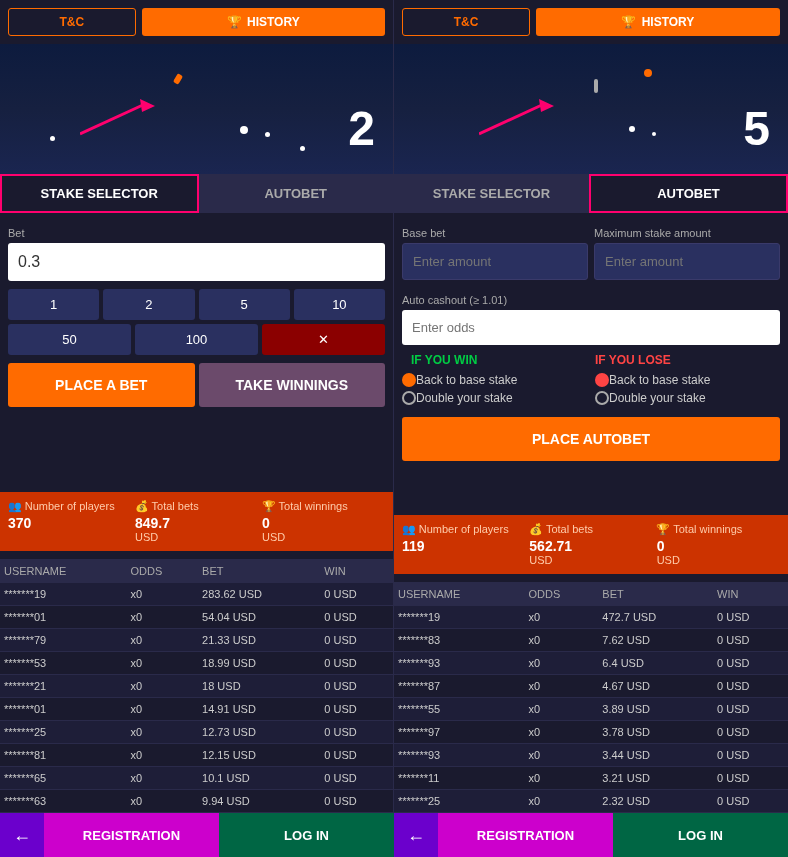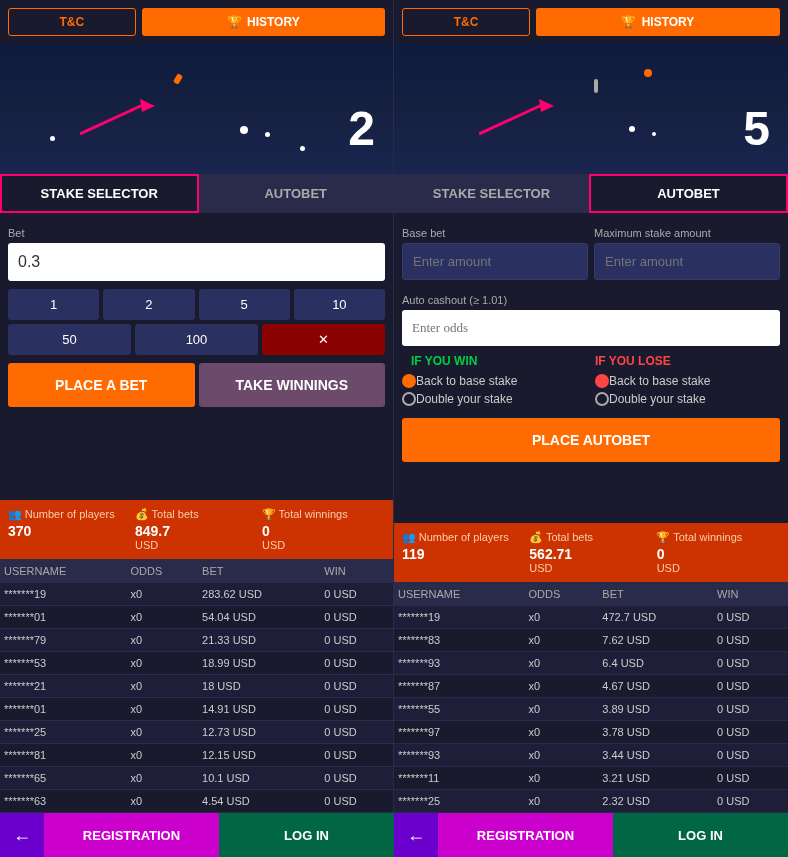--- a/index.html
+++ b/index.html
@@ -269,21 +269,20 @@
     }
     .autobet-odds-input {
       width: 100%;
       padding: 10px;
       background: white;
       border: none;
       border-radius: 3px;
       color: #888;
       font-size: 13px;
       margin-bottom: 8px;
-      font-family: Liberation Serif, serif;
     }
 
     .if-section {
       display: grid;
       grid-template-columns: 1fr 1fr;
       gap: 8px;
       margin-bottom: 8px;
     }
     .if-label {
       font-size: 12px;
@@ -366,20 +365,21 @@
       border: none;
       color: white;
       font-size: 13px;
       font-weight: bold;
       cursor: pointer;
     }
 
     .scroll-area {
       overflow-y: auto;
       max-height: 280px;
+      margin-top: 8px;
     }
   </style>
 </head>
 <body>
 
 <div class="panels">
   <div class="panel">
 
     <div class="top-bar">
       <button class="btn-tc">T&amp;C</button>
@@ -516,21 +516,21 @@
     </tr>
             <tr>
       <td>*******65</td>
       <td>x0</td>
       <td>10.1 USD</td>
       <td>0 USD</td>
     </tr>
             <tr>
       <td>*******63</td>
       <td>x0</td>
-      <td>4.54 USD</td>
+      <td>9.94 USD</td>
       <td>0 USD</td>
     </tr>
           </tbody>
       </table>
     </div>
   </div>
 
   <div class="panel">
 
     <div class="top-bar">

